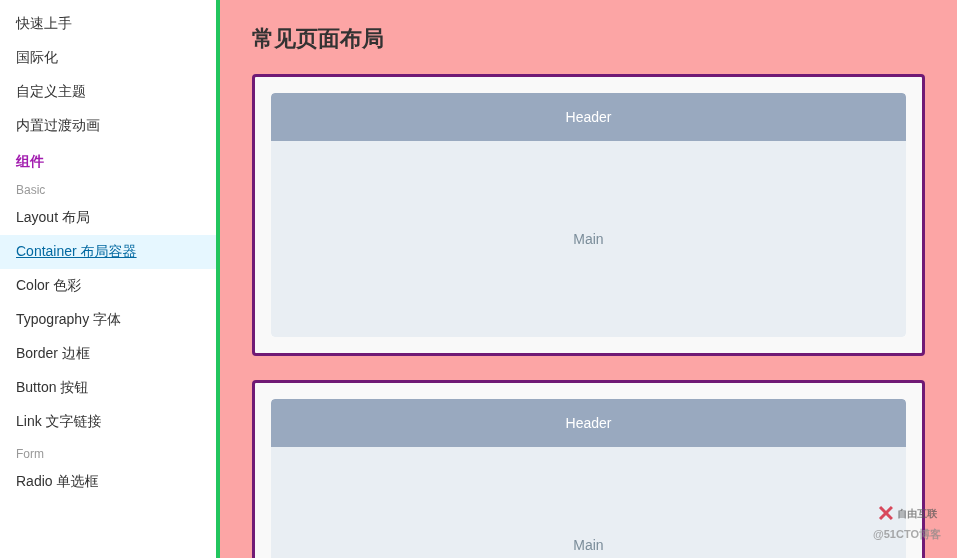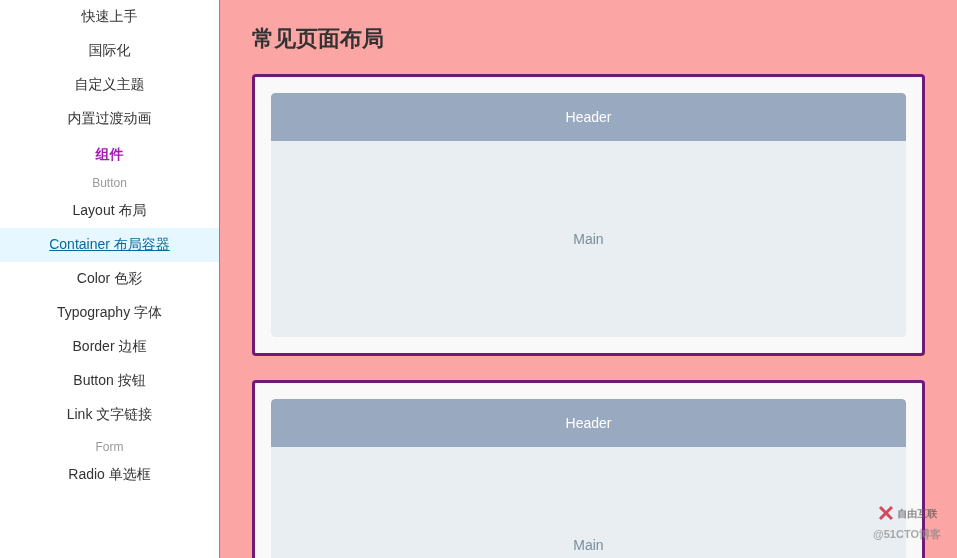--- a/index.html
+++ b/index.html
@@ -9,26 +9,25 @@
       height: 558px;
       width: 957px;
       overflow: hidden;
       background: #fff;
     }
 
     
     .sidebar {
       width: 220px;
       min-width: 220px;
-      border-right: 1px solid #22c55e;
+      border-right: 4px solid #22c55e;
       height: 100%;
       overflow-y: auto;
       background: #fff;
-      padding: 0 0;
-      text-align: center;
+      padding: 7px 0;
     }
     .sidebar-section-label {
       color: #999;
       font-size: 12px;
       padding: 8px 16px 4px 16px;
     }
     .sidebar-item {
       display: block;
       padding: 8px 16px;
       font-size: 14px;
@@ -122,21 +121,21 @@
 <body>
 
 <div class="sidebar">
 
   <div class="sidebar-item">快速上手</div>
   <div class="sidebar-item">国际化</div>
   <div class="sidebar-item">自定义主题</div>
   <div class="sidebar-item">内置过渡动画</div>
 
   <div class="sidebar-section-title">组件</div>
-  <div class="sidebar-section-label">Button</div>
+  <div class="sidebar-section-label">Basic</div>
 
   <div class="sidebar-item">Layout 布局</div>
   <div class="sidebar-item active">Container 布局容器</div>
   <div class="sidebar-item">Color 色彩</div>
   <div class="sidebar-item">Typography 字体</div>
   <div class="sidebar-item">Border 边框</div>
   <div class="sidebar-item">Button 按钮</div>
   <div class="sidebar-item">Link 文字链接</div>
 
   <div class="sidebar-section-label">Form</div>

